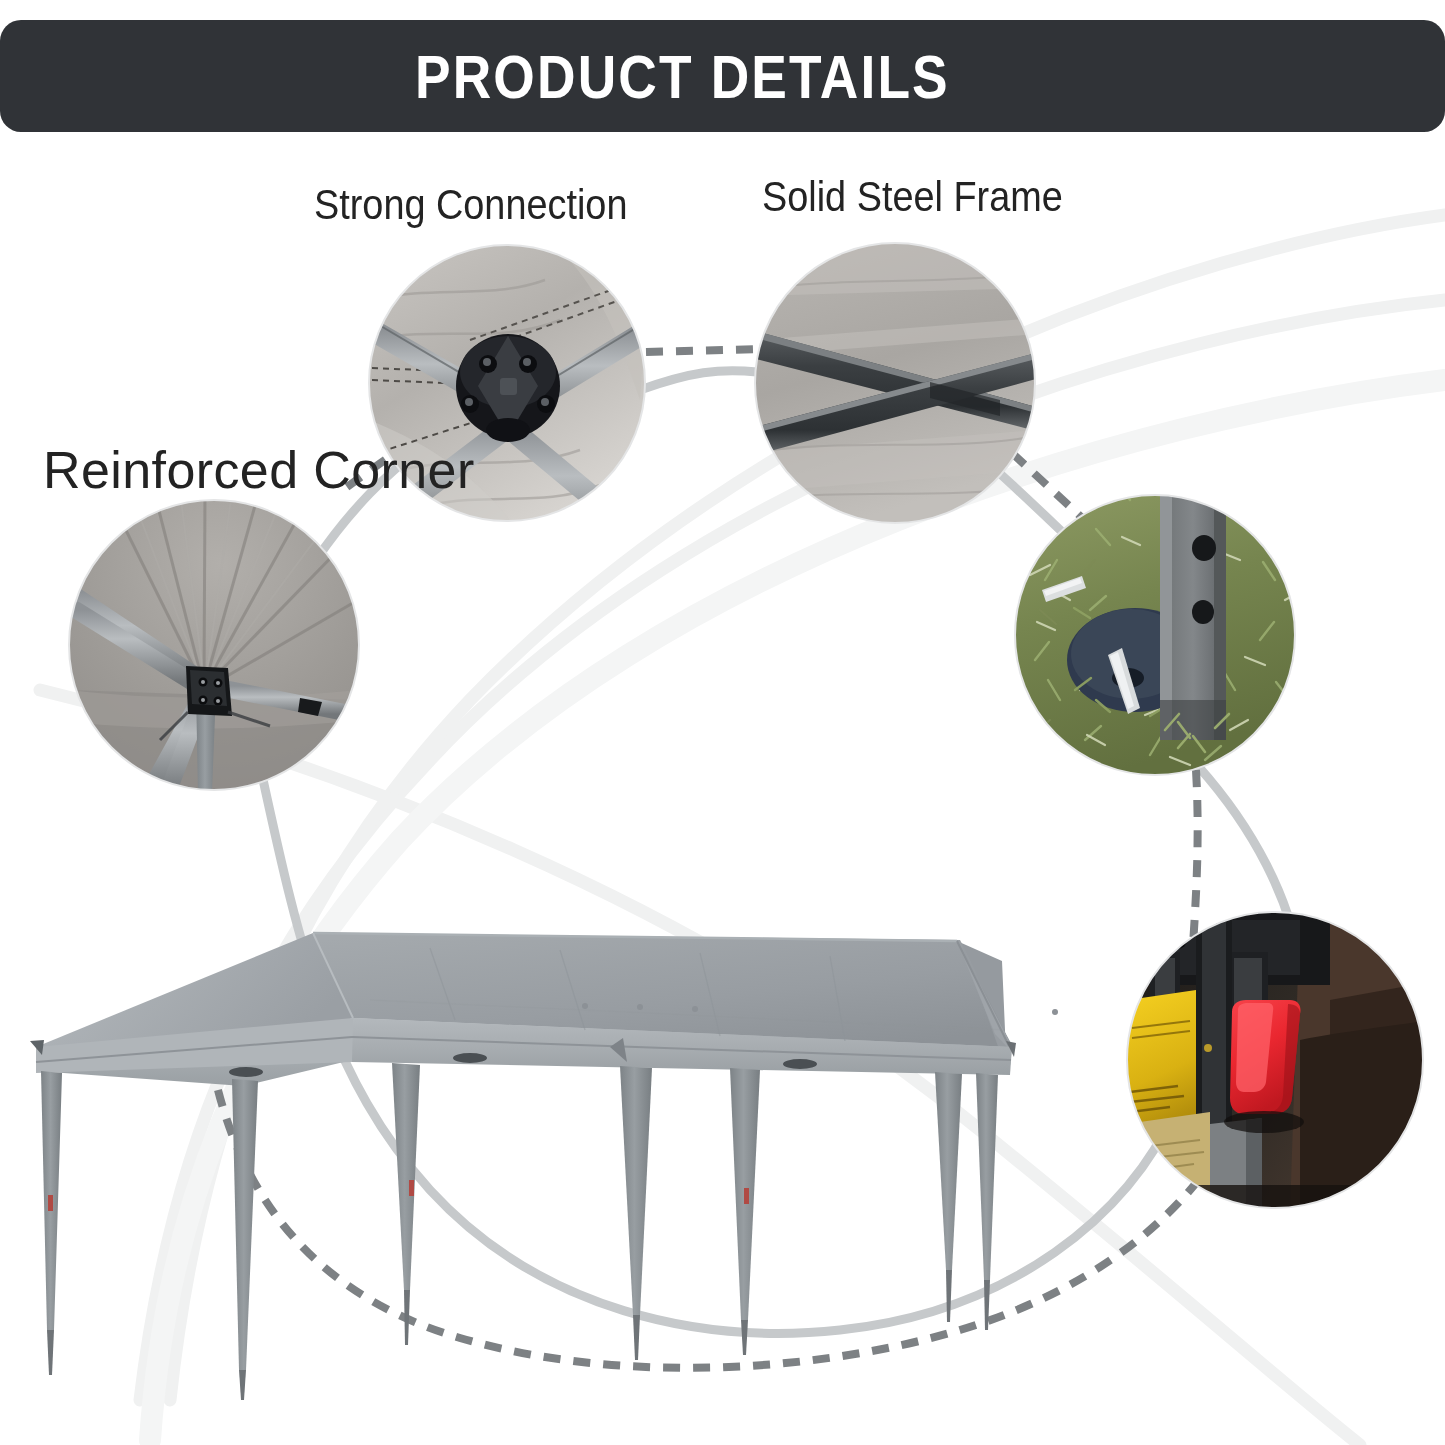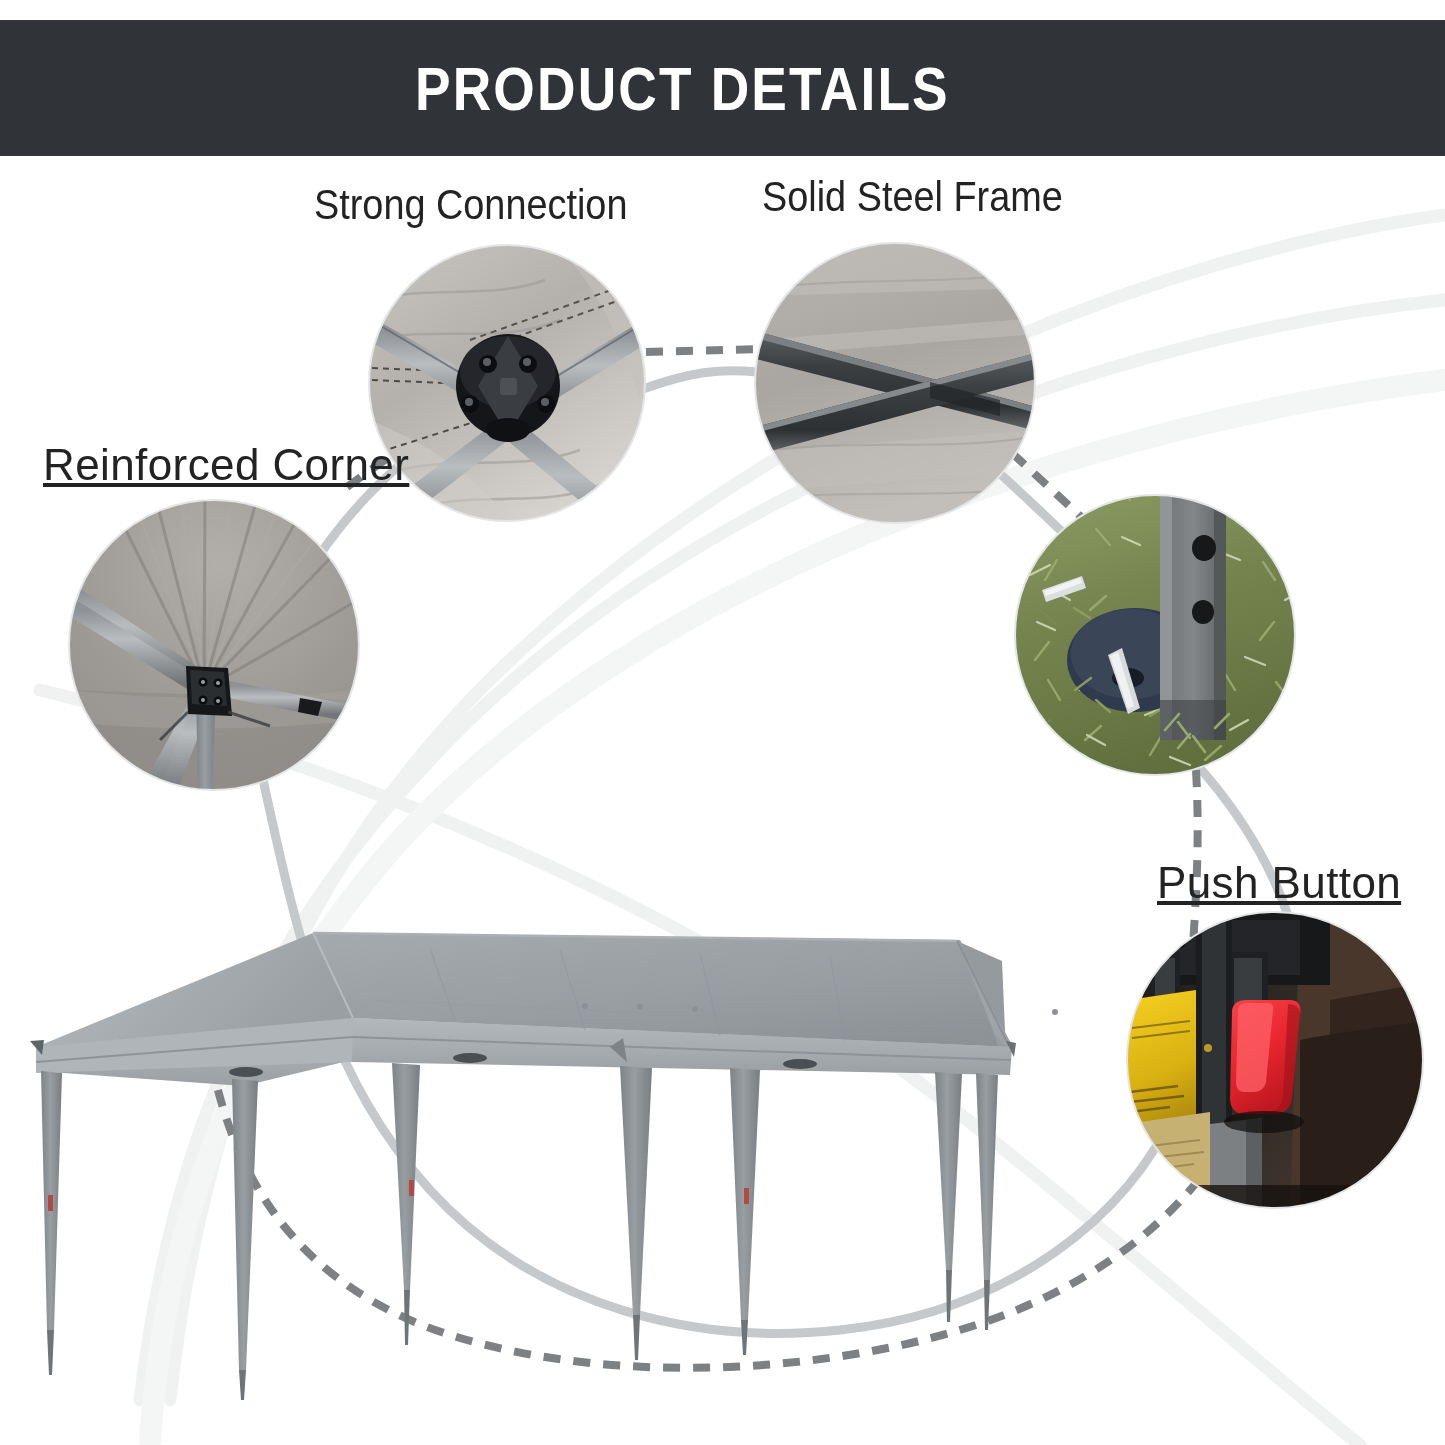--- a/index.html
+++ b/index.html
@@ -6,41 +6,41 @@
   html,body { background:#ffffff; }
   body {
     width:1445px; height:1445px;
     font-family:"Liberation Sans", sans-serif;
     position:relative; overflow:hidden;
   }
   #stage { position:absolute; inset:0; width:1445px; height:1445px; background:#fff; }
 
   
   .header-bar{
-    position:absolute; left:0; top:20px; width:1445px; height:136px;
-    background:#303337; display:flex; align-items:center;
+    position:absolute; left:0; top:20px; width:1445px; height:112px;
+    background:#303337; display:flex; align-items:center;border-radius:21px;
   }
   .header-title{
     color:#ffffff;
     font-family:"Liberation Sans", sans-serif;
     font-size:62px; font-weight:700; letter-spacing:2.5px;
     transform:scaleX(0.86); transform-origin:left center;
     margin-left:415px; white-space:nowrap;
   }
 
   
   #scene{ position:absolute; left:0; top:0; width:1445px; height:1445px; }
 
   
   .lbl{
     position:absolute; white-space:nowrap; color:#232323;
     font-family:"Liberation Sans", sans-serif; font-weight:400;
   }
   .lbl-cond{ font-size:43px; transform:scaleX(0.88); transform-origin:left center; }
-  .lbl-norm{ font-size:44px; letter-spacing:0.4px;text-decoration:underline; }
+  .lbl-norm{ font-size:52px; letter-spacing:0.4px; }
 
   #lbl-strong-connection { left:314px; top:180px; }
   #lbl-solid-steel-frame { left:762px; top:172px; }
   #lbl-reinforced-corner { left:43px;  top:440px; }
   #lbl-leg-cover         { left:1088px;top:435px; }
   #lbl-push-button       { left:1157px;top:858px; }
 </style>
 </head>
 <body>
 
@@ -554,15 +554,14 @@
 
   </svg>
 
   <div class="lbl lbl-cond" id="lbl-strong-connection">Strong Connection</div>
 
   <div class="lbl lbl-cond" id="lbl-solid-steel-frame">Solid Steel Frame</div>
 
   <div class="lbl lbl-norm" id="lbl-reinforced-corner">Reinforced Corner</div>
 
 
-  <div class="lbl lbl-norm" id="lbl-push-button">Push Button</div>
 
 </div>
 
 </body></html>

